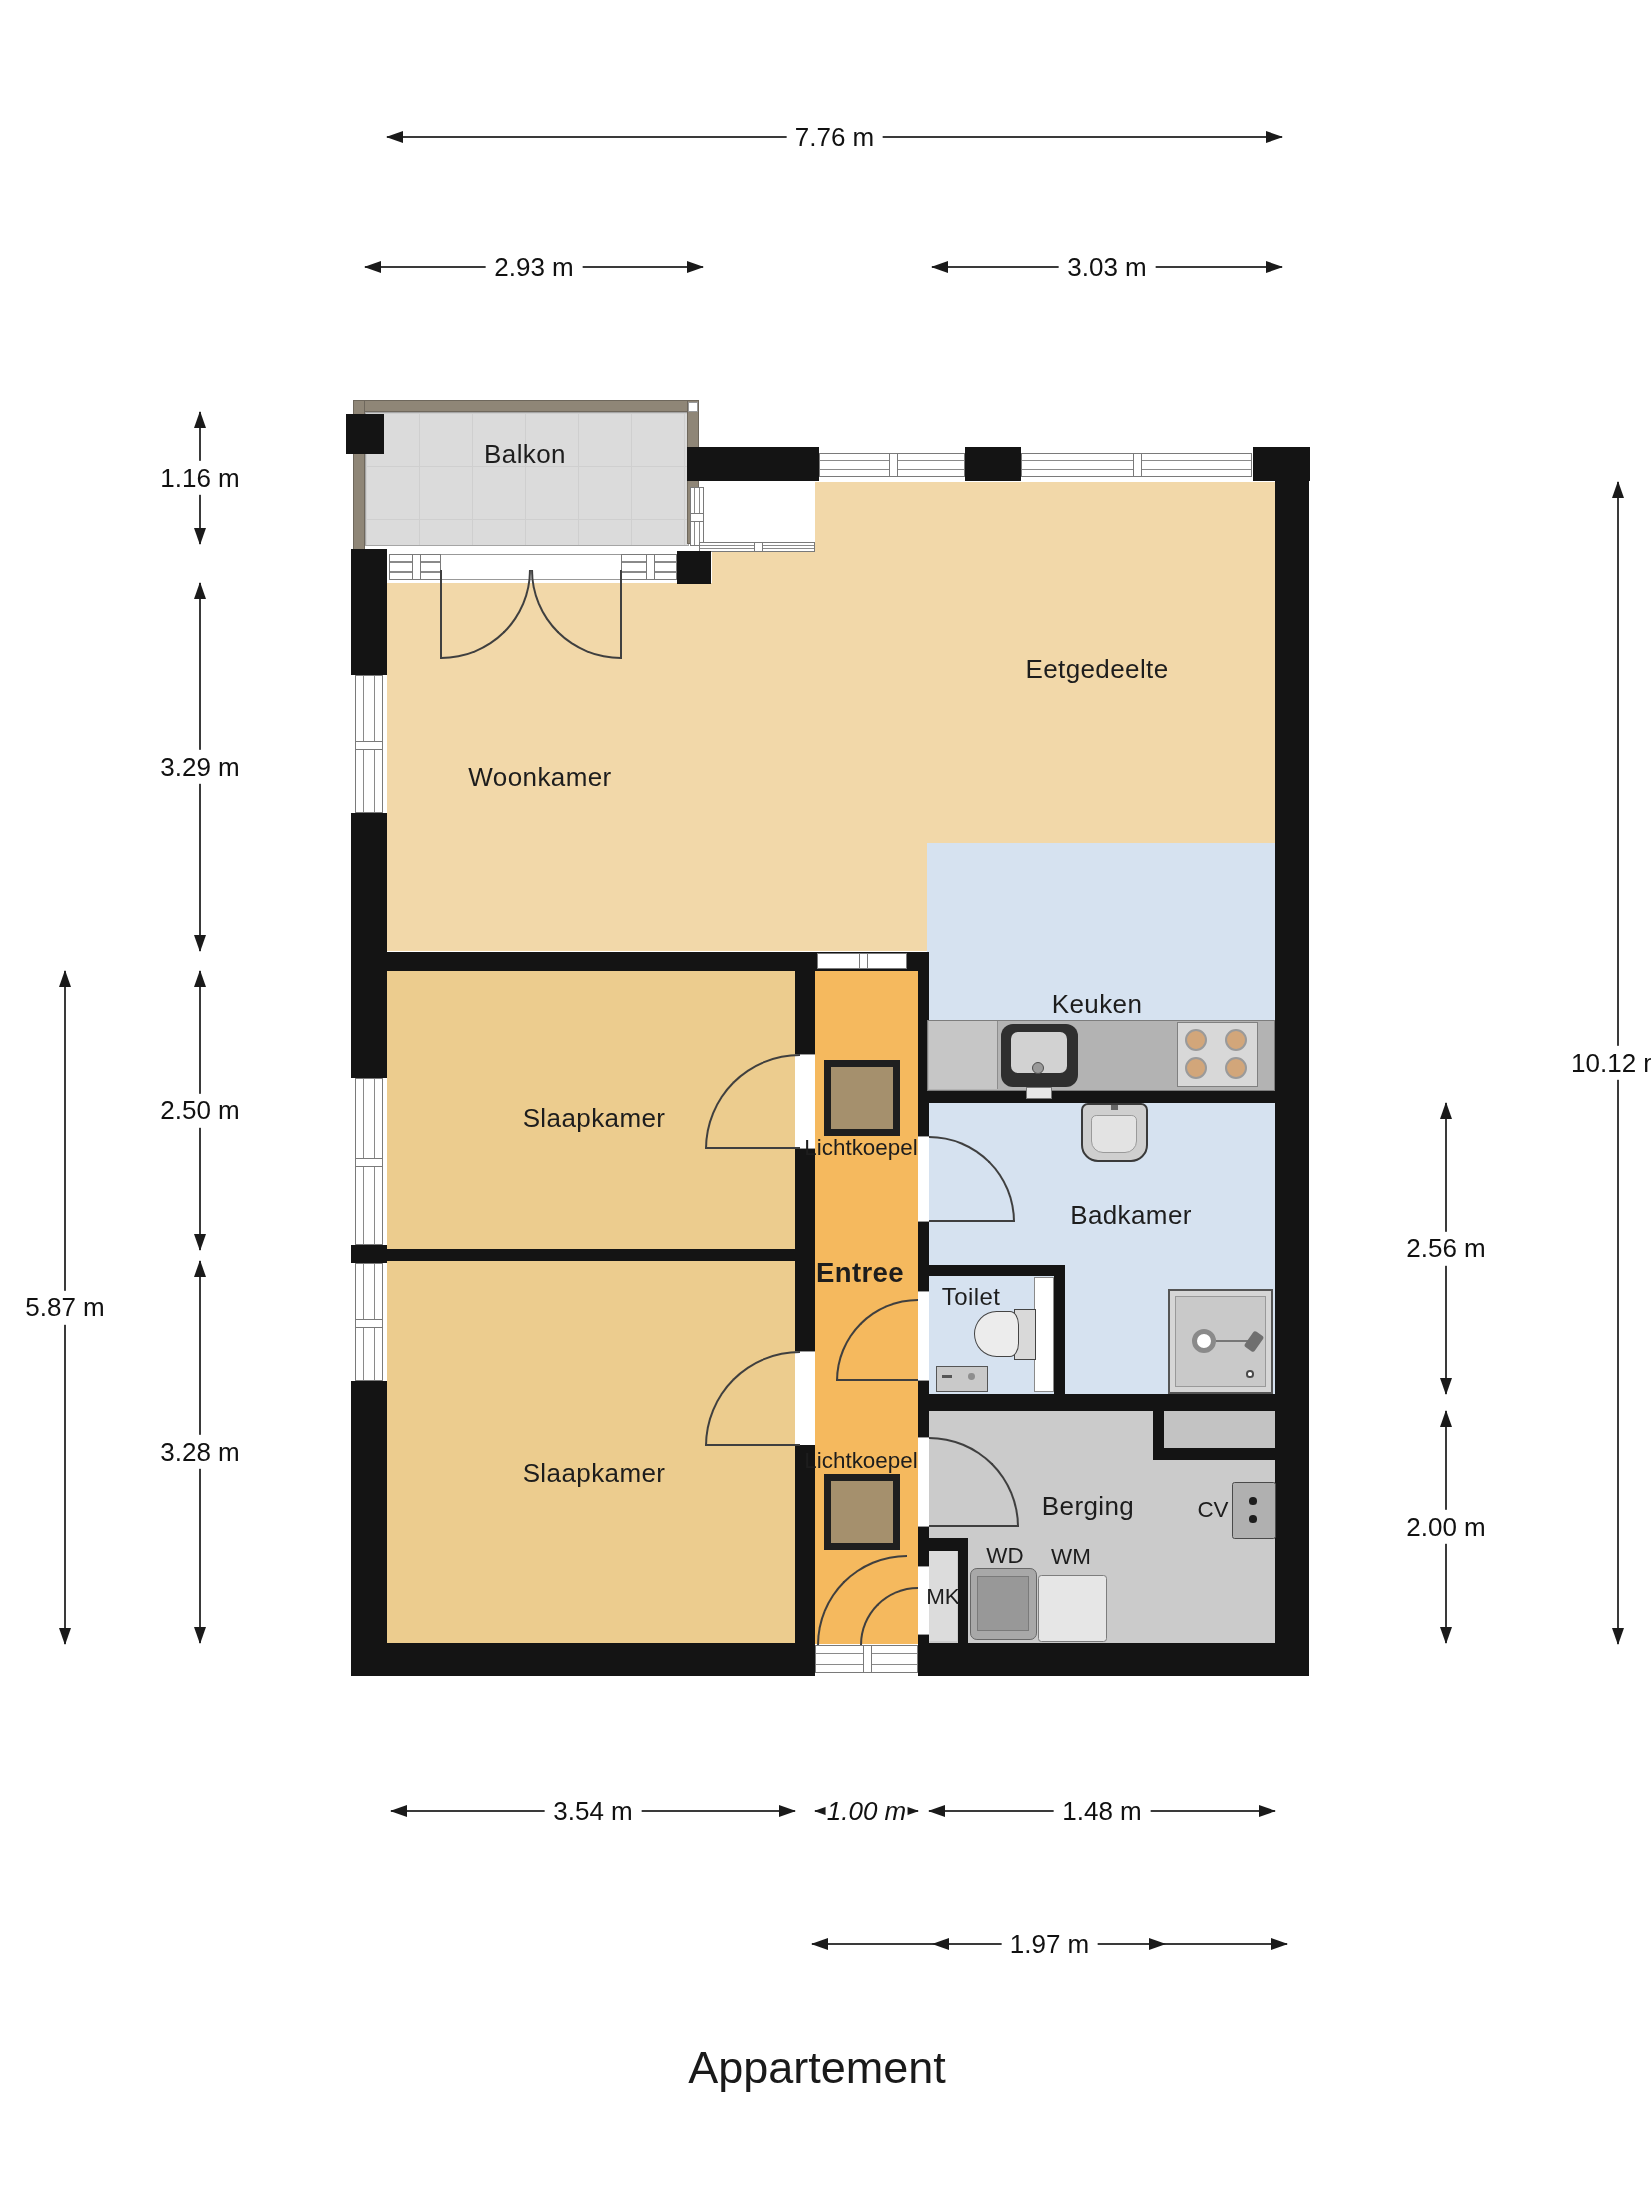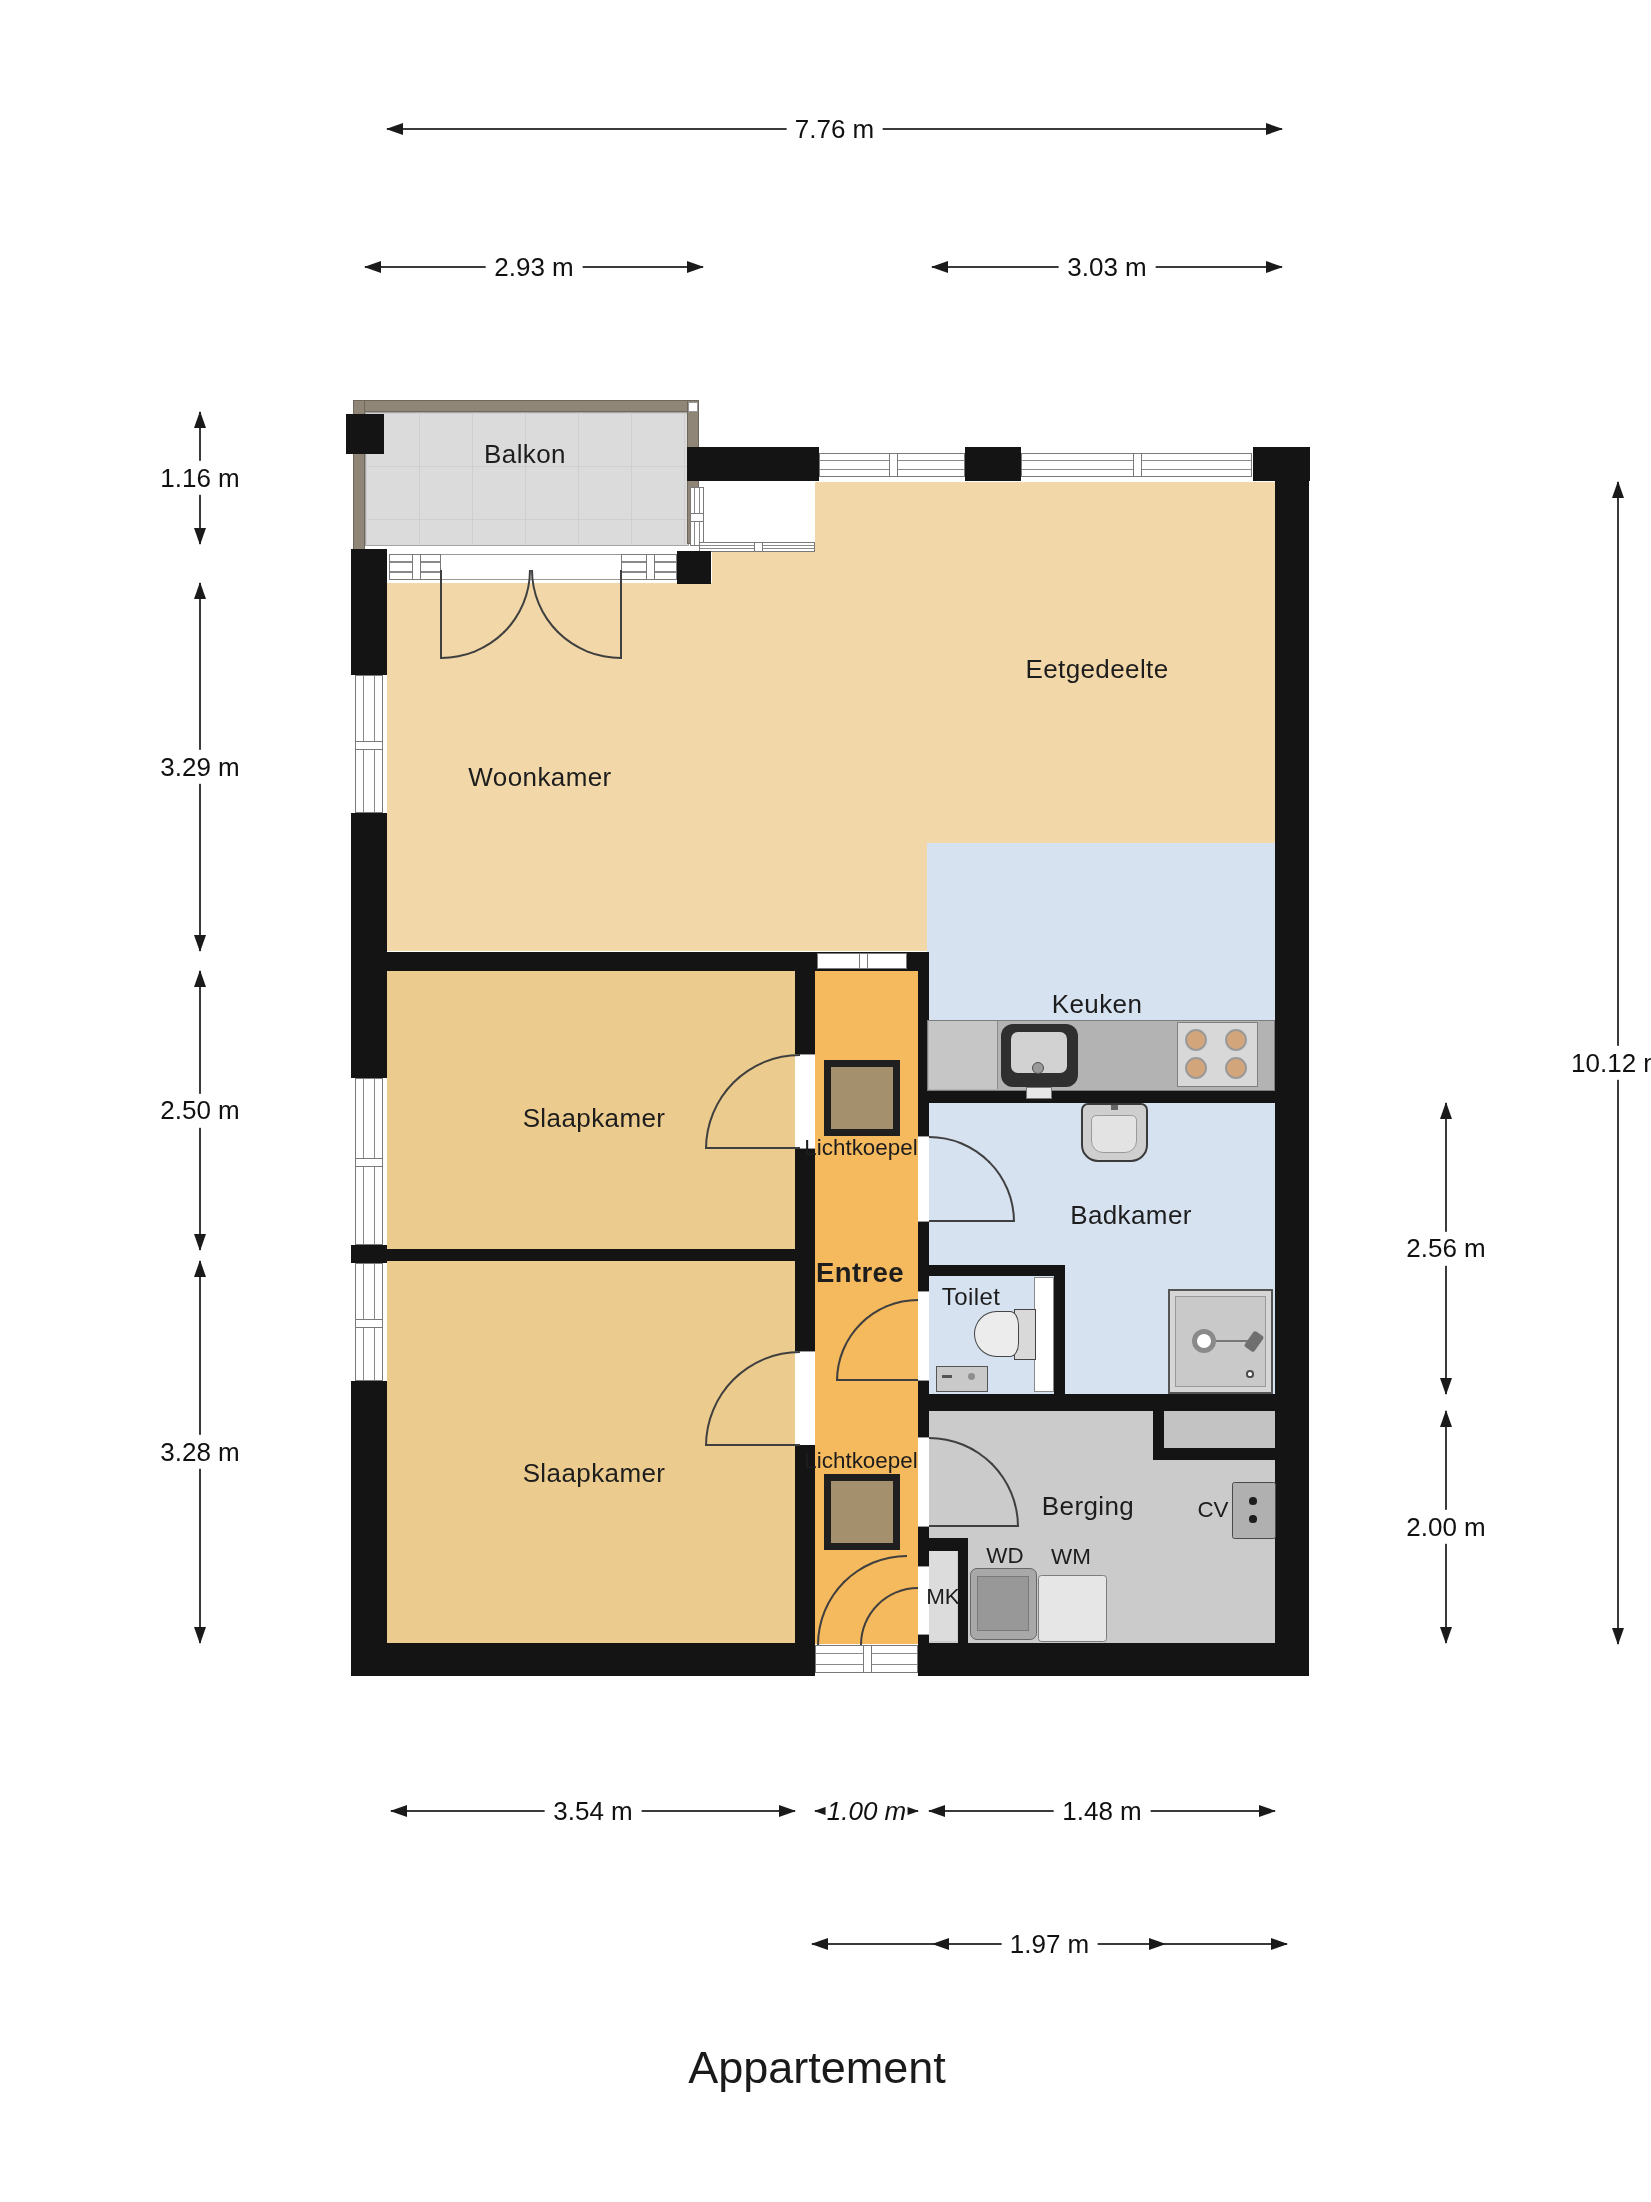--- a/index.html
+++ b/index.html
@@ -204,21 +204,21 @@
   <div class="rlabel" style="left:1131px;top:1215px;">Badkamer</div>
   <div class="rlabel" style="left:971px;top:1297px;font-size:24px;">Toilet</div>
   <div class="rlabel" style="left:1088px;top:1506px;">Berging</div>
   <div class="slabel" style="left:861px;top:1148px;">Lichtkoepel</div>
   <div class="slabel" style="left:861px;top:1461px;">Lichtkoepel</div>
   <div class="slabel" style="left:1213px;top:1510px;">CV</div>
   <div class="slabel" style="left:1005px;top:1556px;">WD</div>
   <div class="slabel" style="left:1071px;top:1557px;">WM</div>
   <div class="slabel" style="left:943px;top:1597px;">MK</div>
 
-  <div class="dim h" style="left:387px;top:116px;width:895px;height:26px;">
+  <div class="dim h" style="left:387px;top:124px;width:895px;height:26px;">
     <div class="ln"></div>
       <div class="ah a1"></div>
       <div class="ah a2"></div>
     <span class="lbl">7.76 m</span>
   </div>
   <div class="dim h" style="left:365px;top:254px;width:338px;height:26px;">
     <div class="ln"></div>
       <div class="ah a1"></div>
       <div class="ah a2"></div>
     <span class="lbl">2.93 m</span>
@@ -246,20 +246,26 @@
     <div class="ln"></div>
       <div class="ah a1"></div>
       <div class="ah a2"></div>
     <span class="lbl">2.50 m</span>
   </div>
   <div class="dim v" style="left:187px;top:1261px;width:26px;height:382px;">
     <div class="ln"></div>
       <div class="ah a1"></div>
       <div class="ah a2"></div>
     <span class="lbl">3.28 m</span>
+  </div>
+  <div class="dim v" style="left:52px;top:971px;width:26px;height:673px;">
+    <div class="ln"></div>
+      <div class="ah a1"></div>
+      <div class="ah a2"></div>
+    <span class="lbl">5.87 m</span>
   </div>
 
   <div class="dim v" style="left:1433px;top:1103px;width:26px;height:291px;">
     <div class="ln"></div>
       <div class="ah a1"></div>
       <div class="ah a2"></div>
     <span class="lbl">2.56 m</span>
   </div>
   <div class="dim v" style="left:1433px;top:1411px;width:26px;height:232px;">
     <div class="ln"></div>

